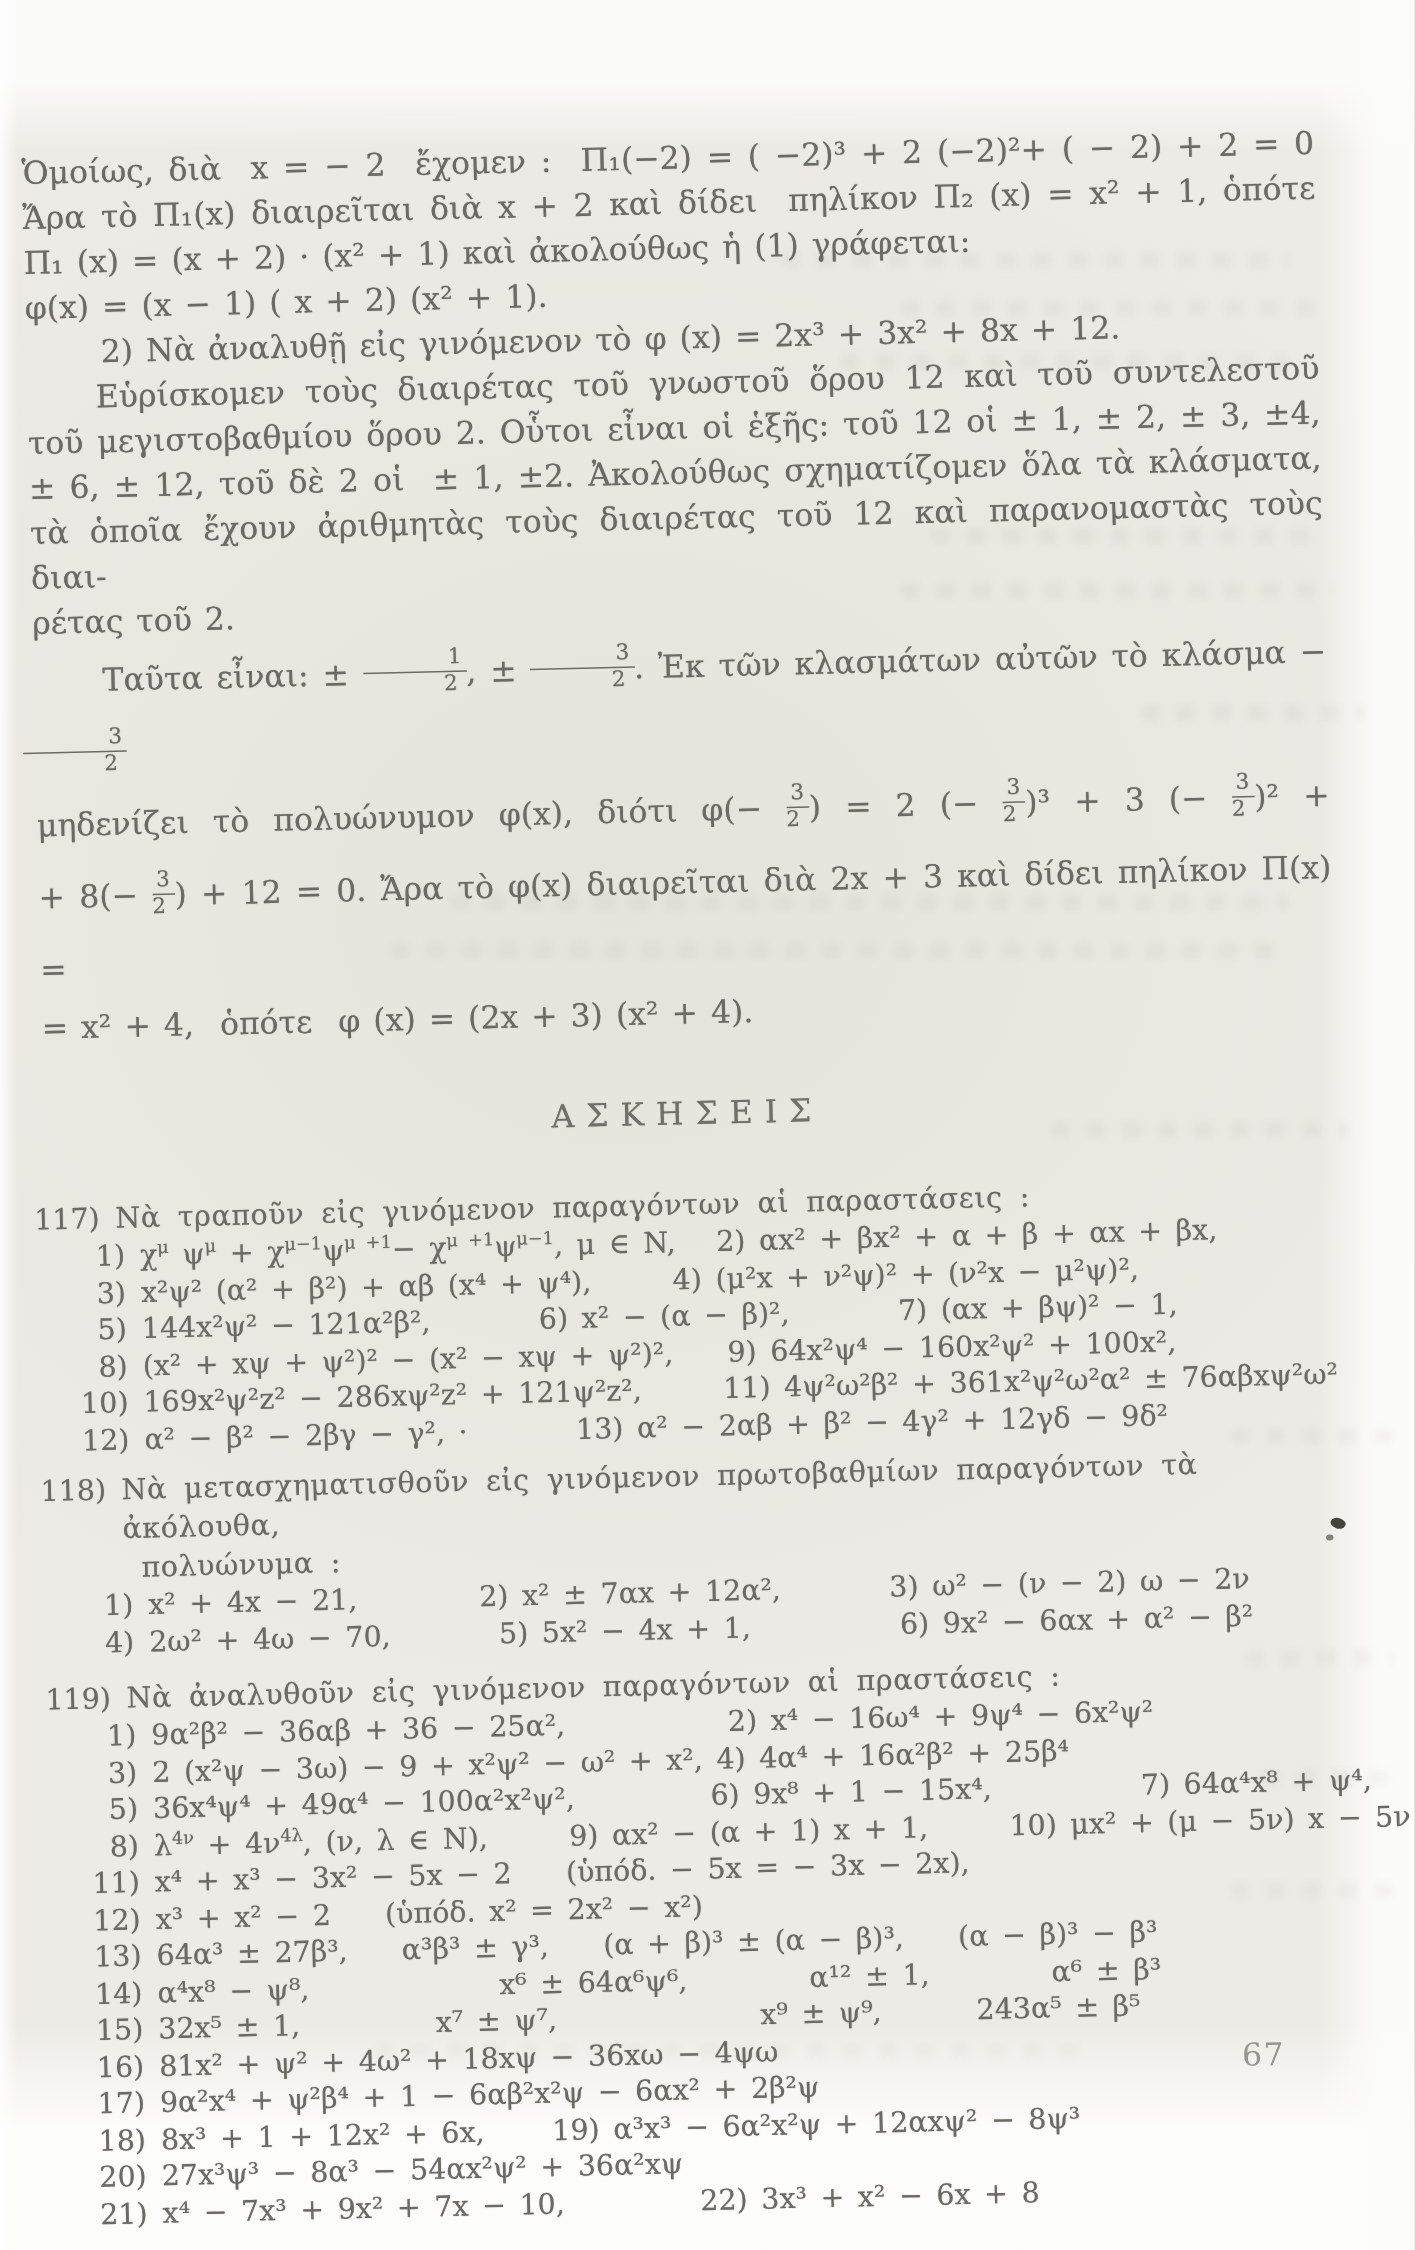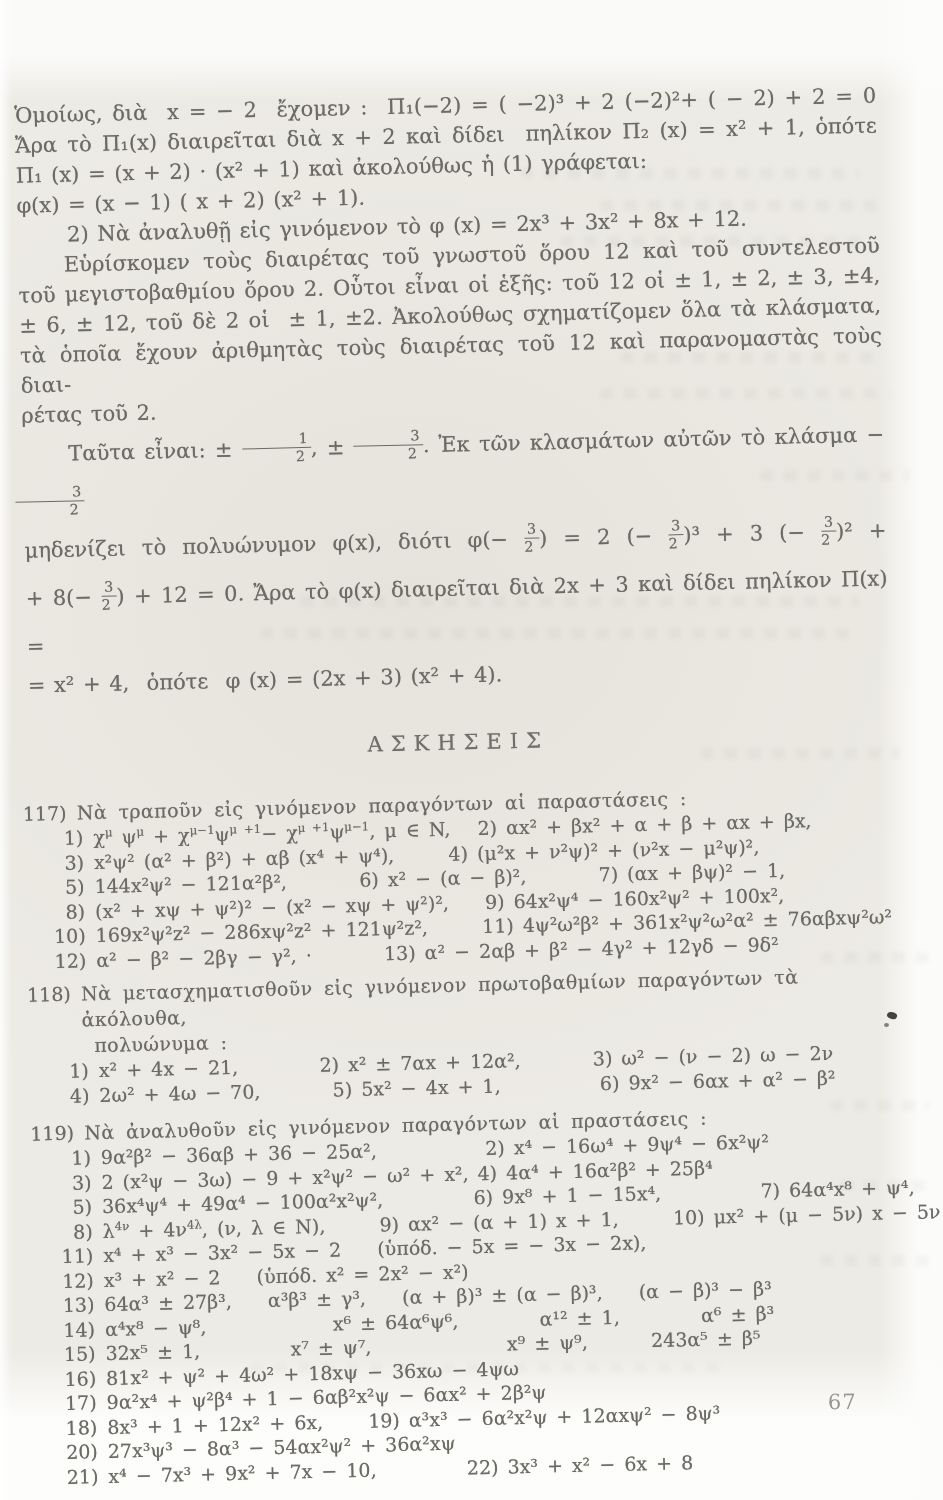--- a/index.html
+++ b/index.html
@@ -64,21 +64,21 @@
   .g9{left:700px;top:748px;width:200px;}
   .g10{left:820px;top:952px;width:110px;}
   .g11{left:830px;top:1100px;width:100px;}
   .g12{left:840px;top:1180px;width:90px;}
   .g13{left:820px;top:1255px;width:110px;}
   .g14{left:250px;top:1362px;width:480px;opacity:.07;}
   .ink-dot{position:absolute;left:887px;top:1012px;width:10px;height:7px;
            background:#46433d;border-radius:60% 40% 55% 45%;transform:rotate(24deg);}
   .ink-dot2{position:absolute;left:884px;top:1023px;width:5px;height:4px;
             background:#57544e;border-radius:50%;opacity:.7;}
-  .page-number{position:absolute;right:86px;top:1390px;font-size:21px;
+  .page-number{position:absolute;right:86px;top:1358px;font-size:21px;
                color:#97958f;transform:rotate(-1deg);letter-spacing:1px;}
 </style>
 </head>
 <body>
 
 <div class="paper">
 
   <div class="ghost g1"></div>
   <div class="ghost g2"></div>
   <div class="ghost g3"></div>

